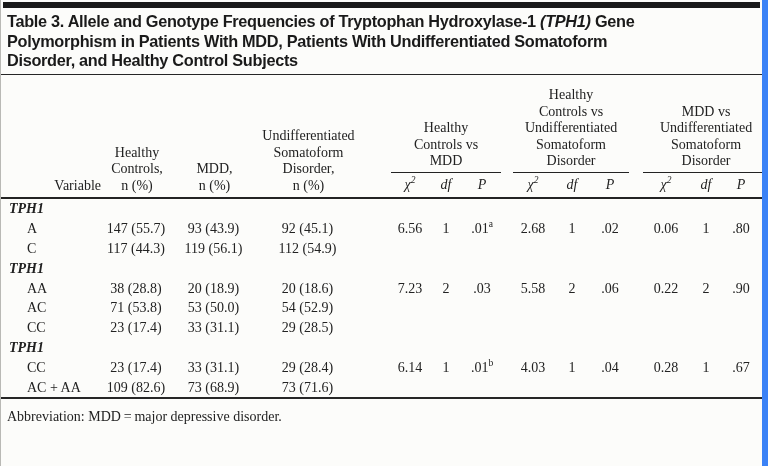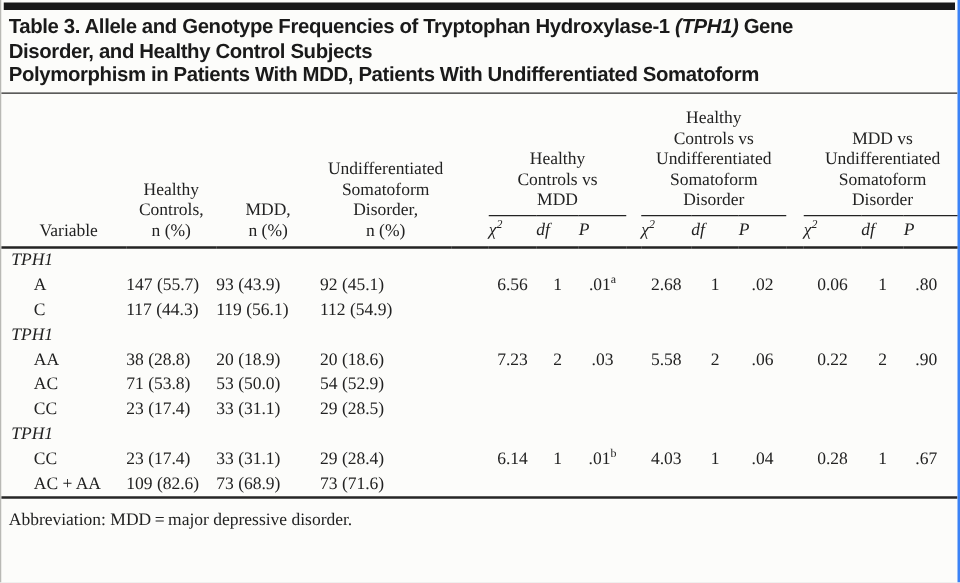--- a/index.html
+++ b/index.html
@@ -1,63 +1,63 @@
 <!DOCTYPE html>
 <html><head>
 <meta charset="utf-8">
 <style>
   html,body{margin:0;padding:0;background:#e8e8e6;}
   .page{
     position:relative;width:768px;height:466px;background:#fcfcfa;color:#1f1f1f;
     font-family:"Liberation Serif",serif;overflow:hidden;box-sizing:border-box;
-    border-left:1px solid #b9b9b5;border-right:2px solid #3b82f6;
+    border-left:1px solid #b9b9b5;border-right:6px solid #3b82f6;
   }
   .top-bar{height:6px;background:#191919;margin:2px 2px 0 2px;}
   .title{
     font-family:"Liberation Sans",sans-serif;font-weight:bold;font-size:16.3px;
     line-height:19.5px;letter-spacing:-0.3px;margin:4px 8px 0 6px;color:#1a1a1a;
   }
   .title .tline{white-space:nowrap;}
   .title i{font-style:italic;}
   .rule{background:#262626;}
   .rule.r-title{height:1.6px;margin-top:3px;}
   .rule.r-body{height:2px;}
   table{border-collapse:collapse;table-layout:fixed;width:768px;font-size:14px;color:#222;}
   th,td{font-weight:normal;padding:0;margin:0;}
   thead tr.grp-row{height:97px;}
   thead tr.stat-row{height:26px;}
   th.hd{vertical-align:bottom;text-align:center;line-height:16.5px;
         border-bottom:2.4px solid #232323;padding-bottom:3px;}
-  th.hd.left{text-align:center;padding-left:8px;}
+  th.hd.left{text-align:right;padding-left:8px;}
   th.grp{vertical-align:bottom;text-align:center;line-height:16.5px;
          border-bottom:1.5px solid #232323;padding-bottom:2px;}
   th.sp{border-bottom:2.4px solid #232323;}
-  th.stat{vertical-align:bottom;text-align:left;font-style:italic;
+  th.stat{vertical-align:bottom;text-align:center;font-style:italic;
           border-bottom:2.4px solid #232323;padding-bottom:4px;}
   th.stat sup, td sup{font-size:9.5px;line-height:0;}
   th.p3, td.p3pad{padding-right:10px;}
   tbody td{height:19.8px;vertical-align:middle;line-height:15px;}
-  td.sec{padding-left:8px;font-style:italic;text-align:left;}
+  td.sec{padding-left:8px;font-style:italic;text-align:left;font-weight:bold;}
   td.varcell{padding-left:26px;text-align:left;}
-  td.num{text-align:left;padding-right:2px;}
+  td.num{text-align:center;padding-right:2px;}
   td.cstat{text-align:center;}
   .footnotes{margin:4px 8px 0 6px;font-size:14px;line-height:19.3px;color:#222;}
   .fn sup{font-size:9.5px;}
   .fn i{font-style:italic;}
 </style>
 </head>
 <body>
 
 <div class="page">
   <div class="top-bar"></div>
 
   <div class="title">
     <div class="tline"><span>Table 3. Allele and Genotype Frequencies of Tryptophan Hydroxylase-1 </span><i>(TPH1)</i><span> Gene</span></div>
+    <div class="tline">Polymorphism in Patients With MDD, Patients With Undifferentiated Somatoform</div>
     <div class="tline">Disorder, and Healthy Control Subjects</div>
-    <div class="tline">Polymorphism in Patients With MDD, Patients With Undifferentiated Somatoform</div>
   </div>
 
   <div class="rule r-title"></div>
 
   <table>
     <colgroup>
       <col style="width:100px">
         <col style="width:72px">
         <col style="width:83px">
         <col style="width:105px">

